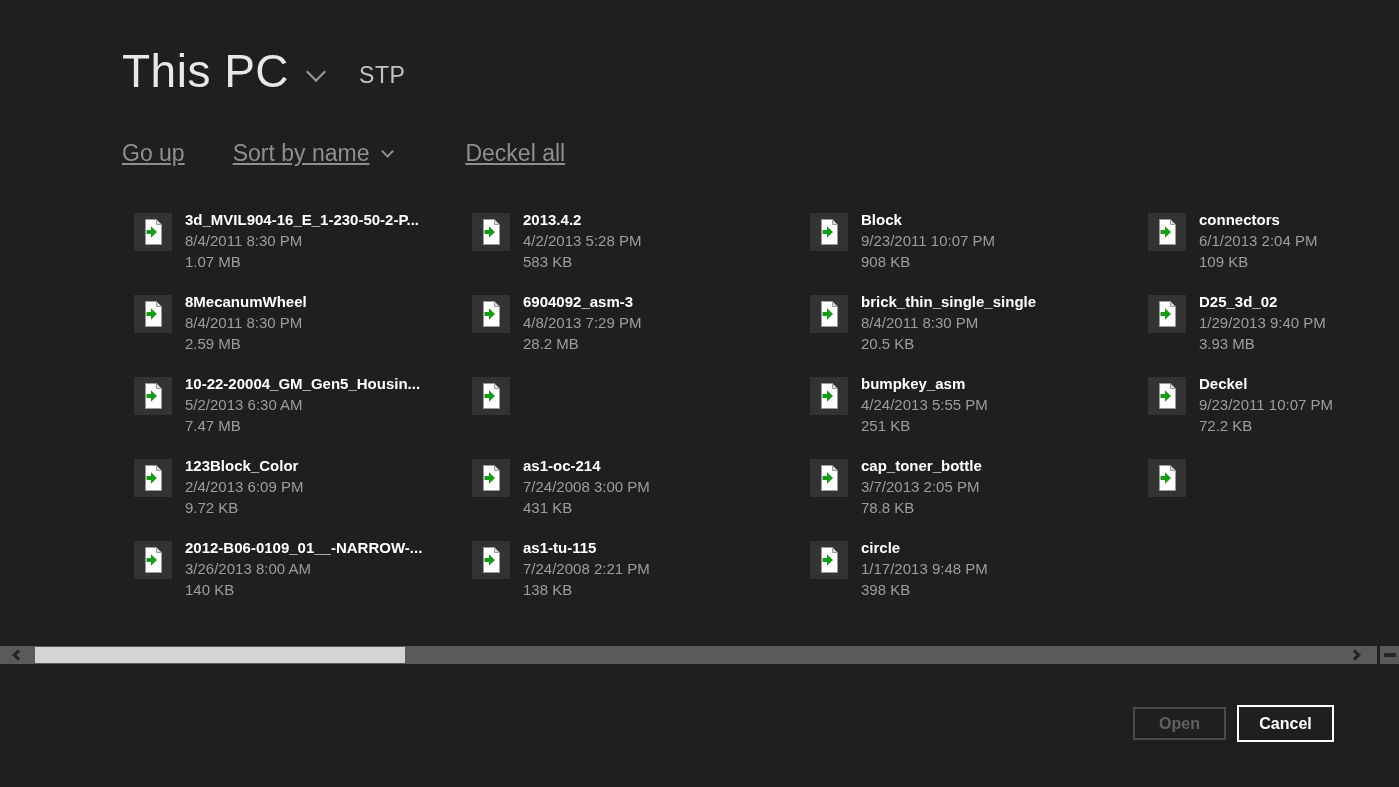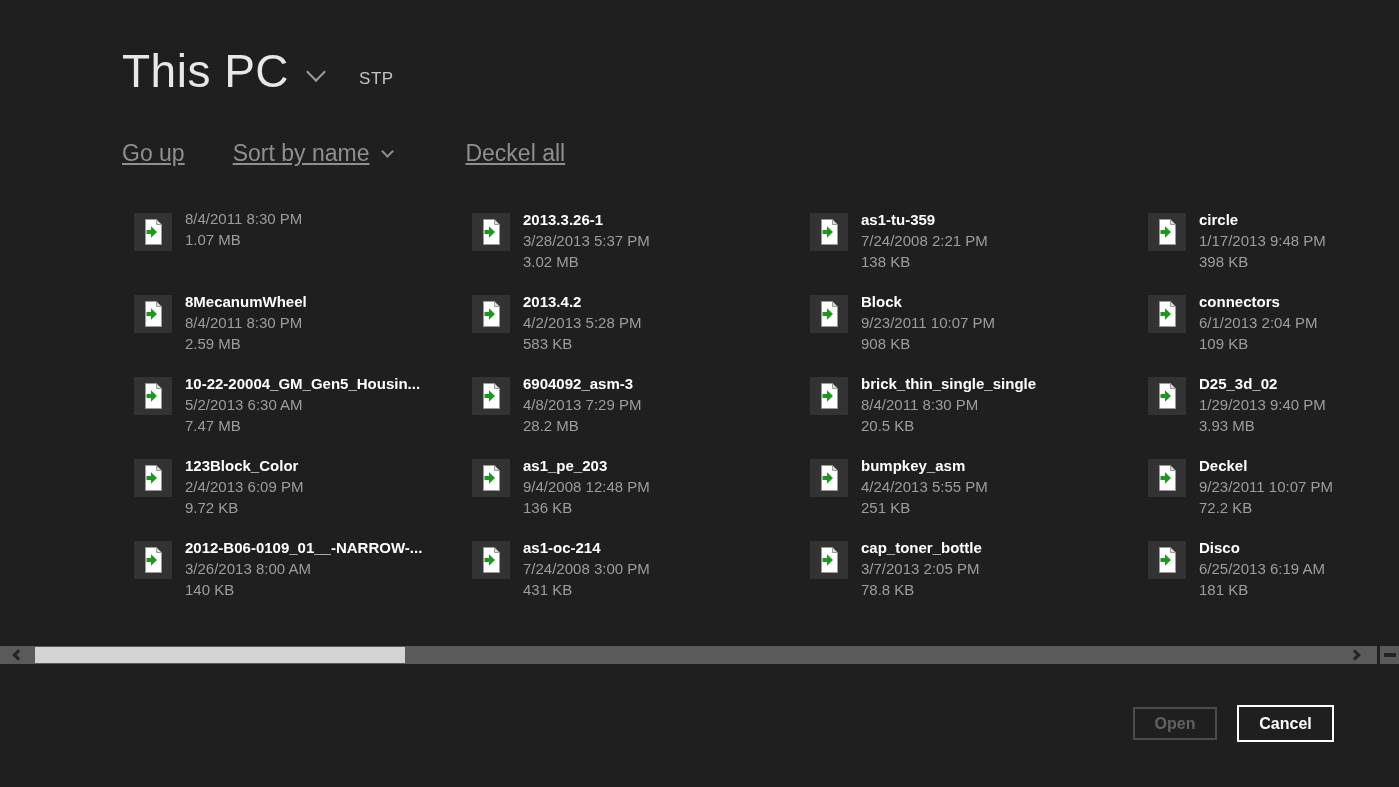--- a/index.html
+++ b/index.html
@@ -10,21 +10,21 @@
     font-family:"Liberation Sans", sans-serif;
   }
   
   .header { position:absolute; left:122px; top:46px; display:flex; align-items:flex-end; }
   .title { font-size:46px; font-weight:300; color:#e8e8e8; letter-spacing:0.5px; line-height:1.1; cursor:default; }
   .title-chev {
     display:inline-block; width:14px; height:14px;
     border-right:2px solid #9a9a9a; border-bottom:2px solid #9a9a9a;
     transform:rotate(45deg); margin:0 0 18px 20px;
   }
-  .filter-label { font-size:17px; color:#c4c4c4; margin:0 0 8px 36px; letter-spacing:0.5px; }
+  .filter-label { font-size:23px; color:#c4c4c4; margin:0 0 8px 36px; letter-spacing:0.5px; }
   
   .commands { position:absolute; left:122px; top:140px; display:flex; align-items:center; font-size:23px; color:#8f8f8f; }
   .cmd { cursor:pointer;text-decoration:underline; }
   .cmd-sort { margin-left:48px; display:flex; align-items:center; }
   .cmd-chev {
     display:inline-block; width:9px; height:9px;
     border-right:2px solid #8f8f8f; border-bottom:2px solid #8f8f8f;
     transform:rotate(45deg); margin:-4px 0 0 14px;
   }
   .cmd-select { margin-left:73px; }
@@ -54,21 +54,21 @@
     display:flex; align-items:center; justify-content:center; cursor:pointer;
   }
   .sb-zoomout .minus { width:12px; height:4px; background:#242424; }
   
   .btn {
     position:absolute; font-family:"Liberation Sans", sans-serif;
     font-size:16px; font-weight:700; background:transparent;
     display:flex; align-items:center; justify-content:center;
   }
   .btn-open {
-    left:1133px; top:707px; width:84px; height:33px;
+    left:1133px; top:707px; width:93px; height:33px;
     border:2px solid #4b4b4b; color:#616161; cursor:default;
   }
   .btn-cancel {
     left:1237px; top:705px; width:97px; height:37px;
     border:2px solid #ffffff; color:#ffffff; cursor:pointer;
   }
 </style>
 </head>
 <body>
 
@@ -93,20 +93,21 @@
       <div class="file-item">
       <span class="file-icon-tile">
         <svg width="38" height="38" viewBox="0 0 38 38">
           <rect width="38" height="38" fill="#333333"></rect>
           <path d="M11.5 6.5 h11 l5 5 v20 h-16 z" fill="#ffffff" stroke="#9a9a9a" stroke-width="1"></path>
           <path d="M22.5 6.5 l5 5 h-5 z" fill="#dcdcdc" stroke="#9a9a9a" stroke-width="1"></path>
           <path d="M12.5 17 h4.5 v-3.8 l6 5.8 -6 5.8 v-3.8 h-4.5 z" fill="#169c16"></path>
         </svg>
       </span>
       <span class="file-text">
+        <span class="file-name" style="display:block">3d_MVIL904-16_E_1-230-50-2-P...</span>
         <span class="file-meta" style="display:block">8/4/2011 8:30 PM</span>
         <span class="file-meta" style="display:block">1.07 MB</span>
       </span>
     </div>
       <div class="file-item">
       <span class="file-icon-tile">
         <svg width="38" height="38" viewBox="0 0 38 38">
           <rect width="38" height="38" fill="#333333"></rect>
           <path d="M11.5 6.5 h11 l5 5 v20 h-16 z" fill="#ffffff" stroke="#9a9a9a" stroke-width="1"></path>
           <path d="M22.5 6.5 l5 5 h-5 z" fill="#dcdcdc" stroke="#9a9a9a" stroke-width="1"></path>
@@ -167,35 +168,20 @@
       <div class="file-item">
       <span class="file-icon-tile">
         <svg width="38" height="38" viewBox="0 0 38 38">
           <rect width="38" height="38" fill="#333333"></rect>
           <path d="M11.5 6.5 h11 l5 5 v20 h-16 z" fill="#ffffff" stroke="#9a9a9a" stroke-width="1"></path>
           <path d="M22.5 6.5 l5 5 h-5 z" fill="#dcdcdc" stroke="#9a9a9a" stroke-width="1"></path>
           <path d="M12.5 17 h4.5 v-3.8 l6 5.8 -6 5.8 v-3.8 h-4.5 z" fill="#169c16"></path>
         </svg>
       </span>
       <span class="file-text">
-        <span class="file-name" style="display:block">2013.3.26-1</span>
-        <span class="file-meta" style="display:block">3/28/2013 5:37 PM</span>
-        <span class="file-meta" style="display:block">3.02 MB</span>
-      </span>
-    </div>
-      <div class="file-item">
-      <span class="file-icon-tile">
-        <svg width="38" height="38" viewBox="0 0 38 38">
-          <rect width="38" height="38" fill="#333333"></rect>
-          <path d="M11.5 6.5 h11 l5 5 v20 h-16 z" fill="#ffffff" stroke="#9a9a9a" stroke-width="1"></path>
-          <path d="M22.5 6.5 l5 5 h-5 z" fill="#dcdcdc" stroke="#9a9a9a" stroke-width="1"></path>
-          <path d="M12.5 17 h4.5 v-3.8 l6 5.8 -6 5.8 v-3.8 h-4.5 z" fill="#169c16"></path>
-        </svg>
-      </span>
-      <span class="file-text">
         <span class="file-name" style="display:block">2013.4.2</span>
         <span class="file-meta" style="display:block">4/2/2013 5:28 PM</span>
         <span class="file-meta" style="display:block">583 KB</span>
       </span>
     </div>
       <div class="file-item">
       <span class="file-icon-tile">
         <svg width="38" height="38" viewBox="0 0 38 38">
           <rect width="38" height="38" fill="#333333"></rect>
           <path d="M11.5 6.5 h11 l5 5 v20 h-16 z" fill="#ffffff" stroke="#9a9a9a" stroke-width="1"></path>
@@ -211,25 +197,20 @@
     </div>
       <div class="file-item">
       <span class="file-icon-tile">
         <svg width="38" height="38" viewBox="0 0 38 38">
           <rect width="38" height="38" fill="#333333"></rect>
           <path d="M11.5 6.5 h11 l5 5 v20 h-16 z" fill="#ffffff" stroke="#9a9a9a" stroke-width="1"></path>
           <path d="M22.5 6.5 l5 5 h-5 z" fill="#dcdcdc" stroke="#9a9a9a" stroke-width="1"></path>
           <path d="M12.5 17 h4.5 v-3.8 l6 5.8 -6 5.8 v-3.8 h-4.5 z" fill="#169c16"></path>
         </svg>
       </span>
-      <span class="file-text">
-        <span class="file-name" style="display:block">as1_pe_203</span>
-        <span class="file-meta" style="display:block">9/4/2008 12:48 PM</span>
-        <span class="file-meta" style="display:block">136 KB</span>
-      </span>
     </div>
       <div class="file-item">
       <span class="file-icon-tile">
         <svg width="38" height="38" viewBox="0 0 38 38">
           <rect width="38" height="38" fill="#333333"></rect>
           <path d="M11.5 6.5 h11 l5 5 v20 h-16 z" fill="#ffffff" stroke="#9a9a9a" stroke-width="1"></path>
           <path d="M22.5 6.5 l5 5 h-5 z" fill="#dcdcdc" stroke="#9a9a9a" stroke-width="1"></path>
           <path d="M12.5 17 h4.5 v-3.8 l6 5.8 -6 5.8 v-3.8 h-4.5 z" fill="#169c16"></path>
         </svg>
       </span>
@@ -242,21 +223,21 @@
       <div class="file-item">
       <span class="file-icon-tile">
         <svg width="38" height="38" viewBox="0 0 38 38">
           <rect width="38" height="38" fill="#333333"></rect>
           <path d="M11.5 6.5 h11 l5 5 v20 h-16 z" fill="#ffffff" stroke="#9a9a9a" stroke-width="1"></path>
           <path d="M22.5 6.5 l5 5 h-5 z" fill="#dcdcdc" stroke="#9a9a9a" stroke-width="1"></path>
           <path d="M12.5 17 h4.5 v-3.8 l6 5.8 -6 5.8 v-3.8 h-4.5 z" fill="#169c16"></path>
         </svg>
       </span>
       <span class="file-text">
-        <span class="file-name" style="display:block">as1-tu-359</span>
+        <span class="file-name" style="display:block">as1-tu-115</span>
         <span class="file-meta" style="display:block">7/24/2008 2:21 PM</span>
         <span class="file-meta" style="display:block">138 KB</span>
       </span>
     </div>
       <div class="file-item">
       <span class="file-icon-tile">
         <svg width="38" height="38" viewBox="0 0 38 38">
           <rect width="38" height="38" fill="#333333"></rect>
           <path d="M11.5 6.5 h11 l5 5 v20 h-16 z" fill="#ffffff" stroke="#9a9a9a" stroke-width="1"></path>
           <path d="M22.5 6.5 l5 5 h-5 z" fill="#dcdcdc" stroke="#9a9a9a" stroke-width="1"></path>
@@ -375,25 +356,20 @@
       </span>
     </div>
       <div class="file-item">
       <span class="file-icon-tile">
         <svg width="38" height="38" viewBox="0 0 38 38">
           <rect width="38" height="38" fill="#333333"></rect>
           <path d="M11.5 6.5 h11 l5 5 v20 h-16 z" fill="#ffffff" stroke="#9a9a9a" stroke-width="1"></path>
           <path d="M22.5 6.5 l5 5 h-5 z" fill="#dcdcdc" stroke="#9a9a9a" stroke-width="1"></path>
           <path d="M12.5 17 h4.5 v-3.8 l6 5.8 -6 5.8 v-3.8 h-4.5 z" fill="#169c16"></path>
         </svg>
-      </span>
-      <span class="file-text">
-        <span class="file-name" style="display:block">Disco</span>
-        <span class="file-meta" style="display:block">6/25/2013 6:19 AM</span>
-        <span class="file-meta" style="display:block">181 KB</span>
       </span>
     </div>
     </div>
 
   <div class="scrollbar">
     <div class="sb-track">
       <span class="sb-arrow-left"></span>
       <div class="sb-thumb"></div>
       <span class="sb-arrow-right"></span>
     </div>

